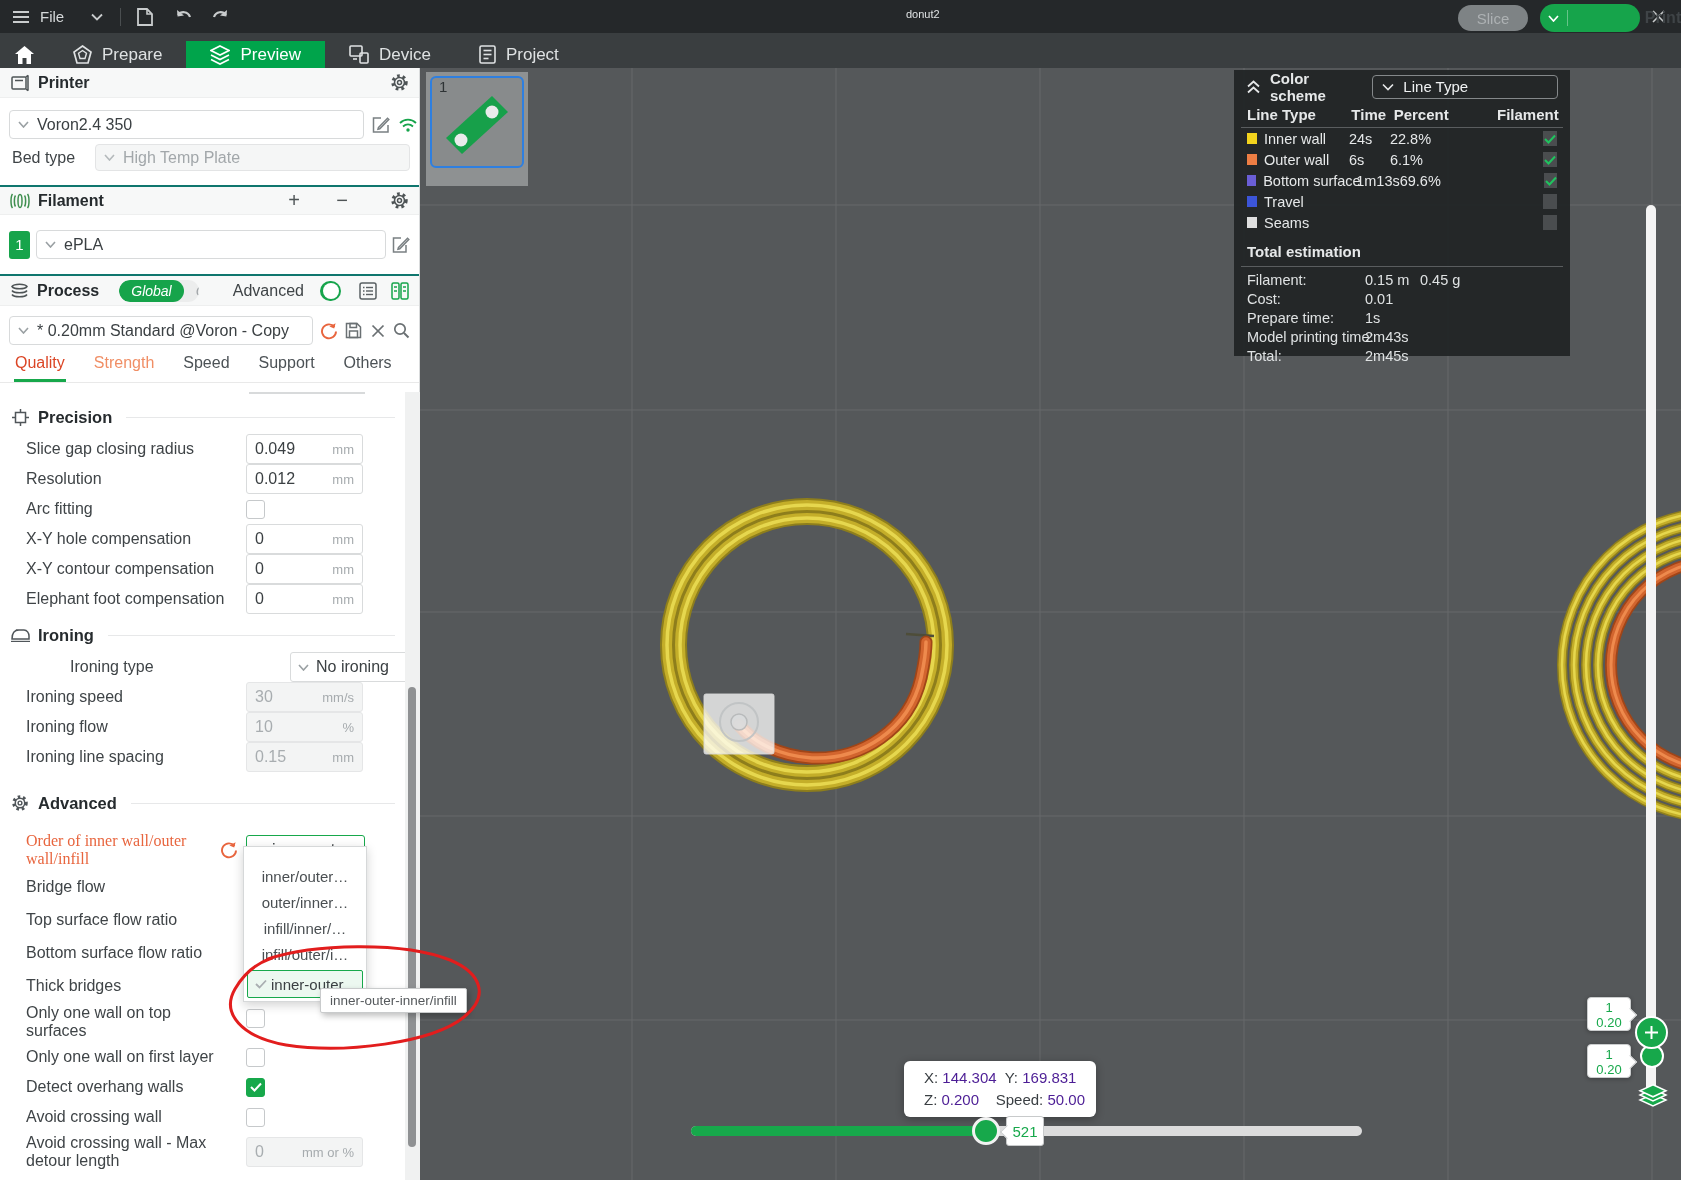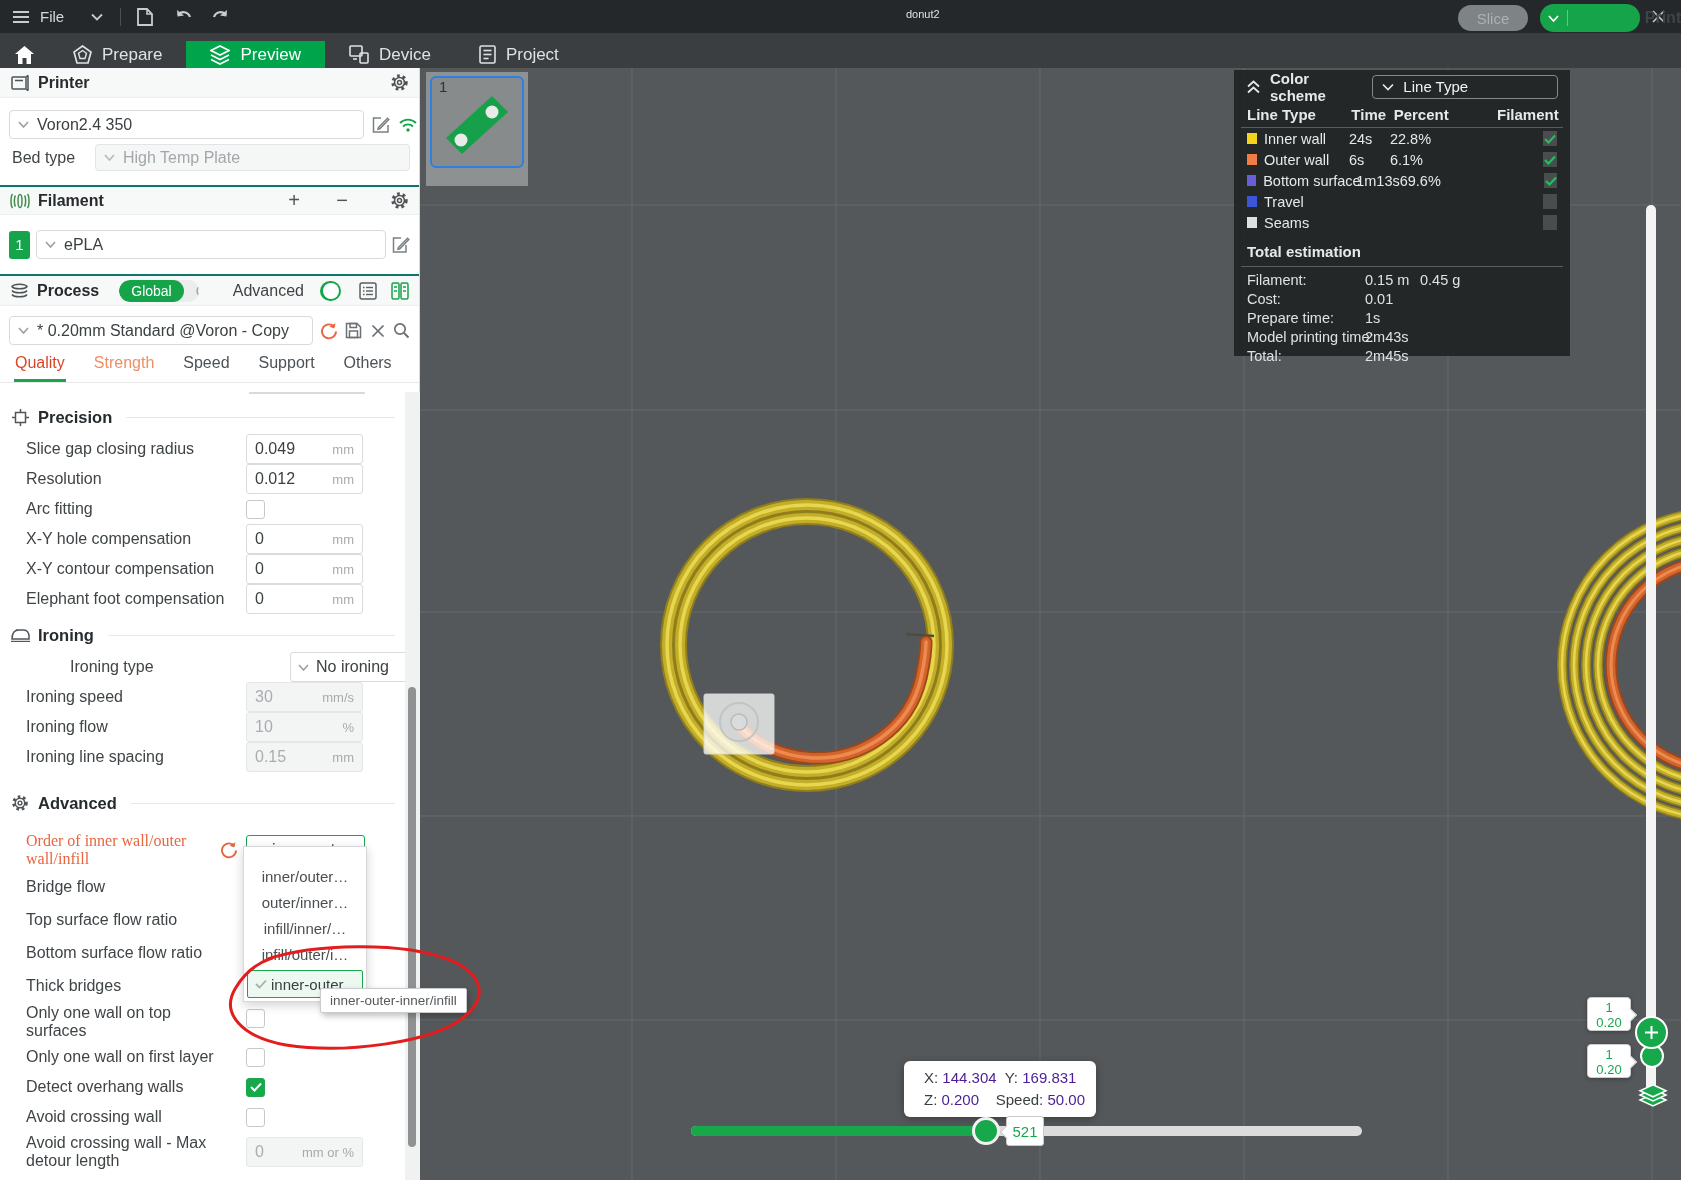--- a/index.html
+++ b/index.html
@@ -37,21 +37,21 @@
   .select .chv { color:#9AA0A3; display:flex; }
   .printer-row { display:flex; align-items:center; gap:8px; margin-top:12px; }
   .printer-row .select { flex:0 0 355px; }
   .bed-row { display:flex; align-items:center; margin-top:5px; }
   .bed-row .blabel { font-size:16px; color:#3F4447; padding-left:3px; width:86px; }
   .select.dim { background:#F5F6F6; border-color:#E3E4E5; color:#A2A7AA; flex:1; height:27px; }
   .fil-row { display:flex; align-items:center; gap:6px; margin-top:15px; }
   .fil-badge { width:25px; height:28px; background:#16A44B; color:#fff; border-radius:3px; display:flex; align-items:center; justify-content:center; font-size:15px; }
   .fil-row .select { flex:0 0 350px; }
   .pillgroup { display:flex; background:#ECEDED; border-radius:11px; height:22px; overflow:hidden; }
-  .pill { font-size:14px; display:flex; align-items:center; padding:0 12px; color:#9FA4A7; }
+  .pill { font-size:14px; display:flex; align-items:center; padding:0 12px; color:#9FA4A7;font-style:italic; }
   .pill.on { background:#16A44B; color:#fff; border-radius:11px; }
   .adv-label { font-size:16px; color:#3F4447; margin-left:26px; }
   .toggle { width:36px; height:20px; border-radius:10px; background:#16A44B; position:relative; margin-left:8px; }
   .toggle .knob { position:absolute; right:2px; top:2px; width:16px; height:16px; background:#fff; border-radius:50%; }
   .preset-row { display:flex; align-items:center; gap:7px; margin-top:10px; }
   .preset-row .select { flex:0 0 304px; overflow:hidden; white-space:nowrap; }
   .ptabs { display:flex; align-items:flex-end; height:38px; border-bottom:1px solid #E9E9E9; padding:0 15px; gap:0; }
   .ptab { font-size:16px; color:#4C5256; padding:0 0 10px 0; margin-right:29px; position:relative; }
   .ptab.sel::after { content:""; position:absolute; left:-1px; right:-1px; bottom:0; height:3px; background:#17A84B; }
 

